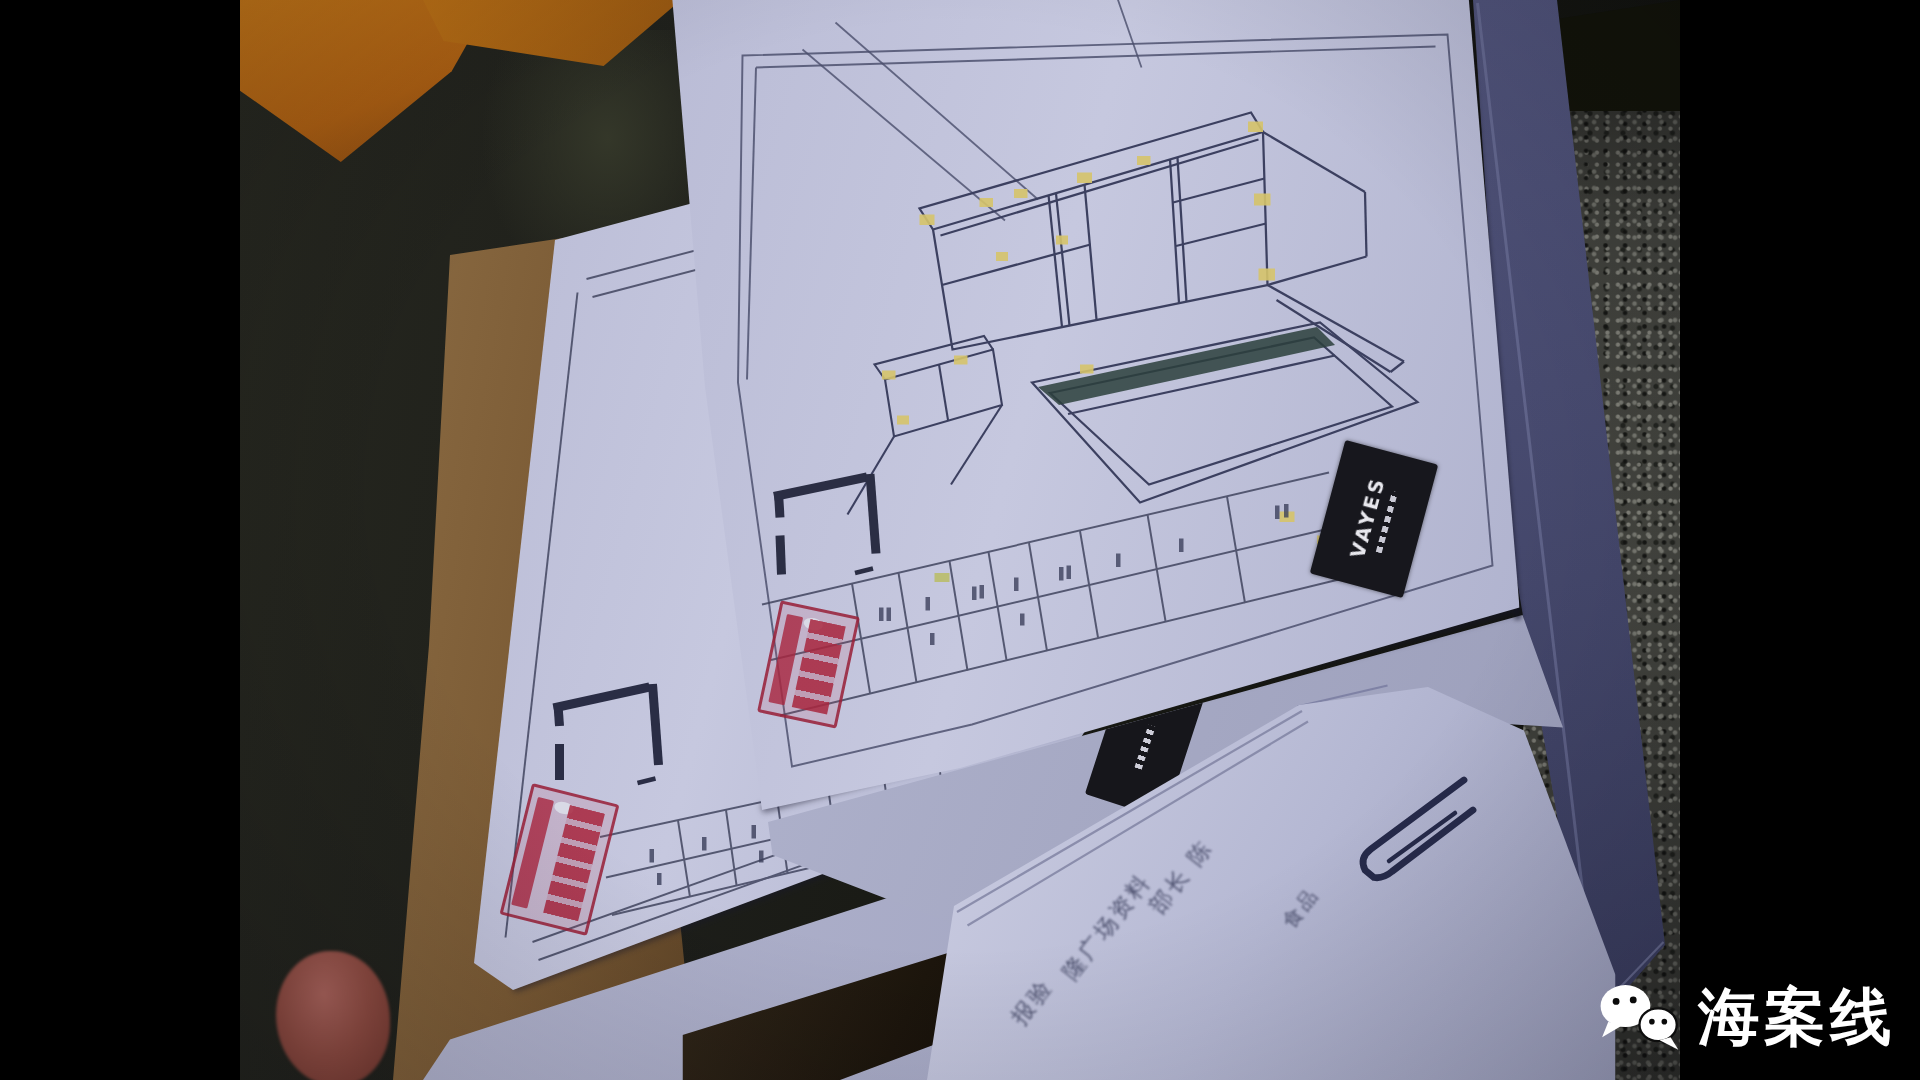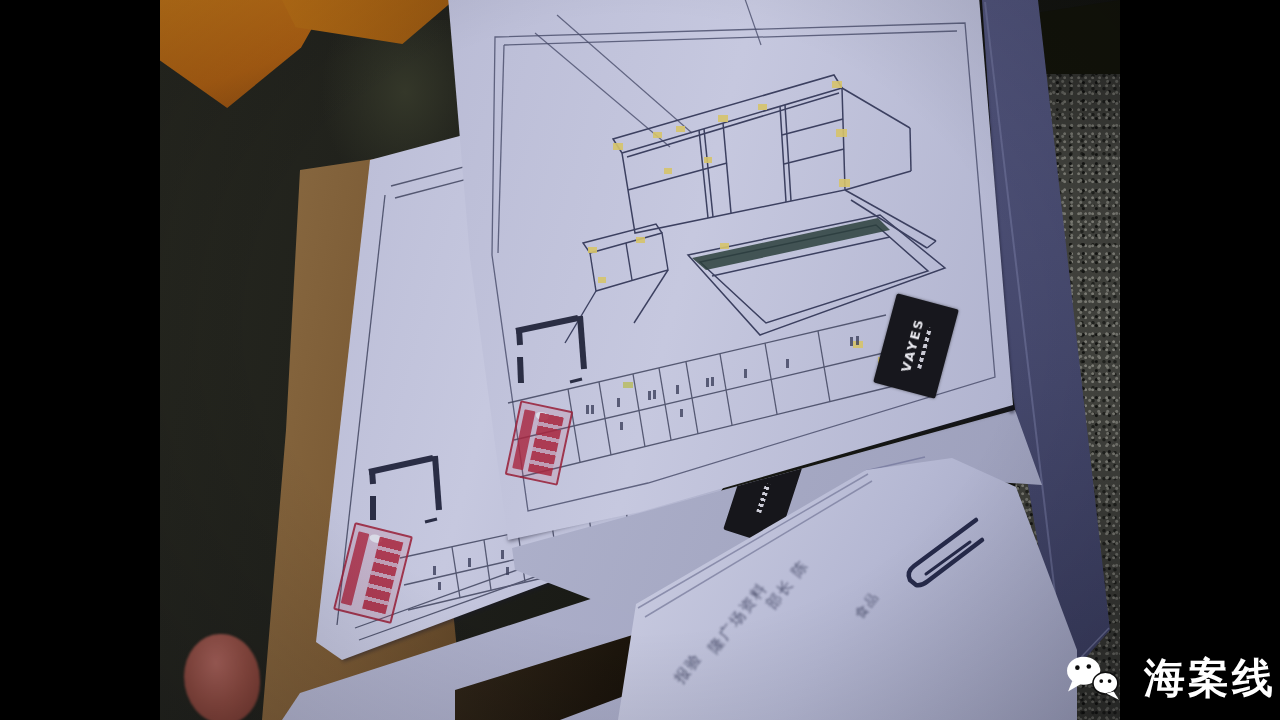--- a/index.html
+++ b/index.html
@@ -99,21 +99,21 @@
   .doc-line{color:#3a3e5c;font-size:15px;letter-spacing:2px;white-space:nowrap;
     filter:blur(.8px);opacity:.85;transform:rotate(-52deg);transform-origin:left center;}
   .doc-line.small{font-size:13px;}
 
   
   .bar{top:0;width:160px;height:720px;background:#000;z-index:50;}
   .bar-left{left:0;} .bar-right{left:1120px;}
 
   
   .watermark{left:1066px;top:640px;width:212px;height:76px;z-index:60;display:flex;
-    align-items:center;gap:22px;}
+    align-items:center;gap:10px;}
   .watermark-text{color:#ffffff;font-size:41px;font-weight:700;letter-spacing:3px;
     text-shadow:0 0 3px rgba(0,0,0,.6);line-height:1;}
 
   .soft-overlay{left:160px;top:0;width:960px;height:720px;z-index:40;pointer-events:none;
     background:radial-gradient(ellipse at 50% 45%,rgba(255,255,255,0) 55%,rgba(0,0,10,.18) 100%);}
 </style>
 </head>
 <body>
 
 <div id="stage">

